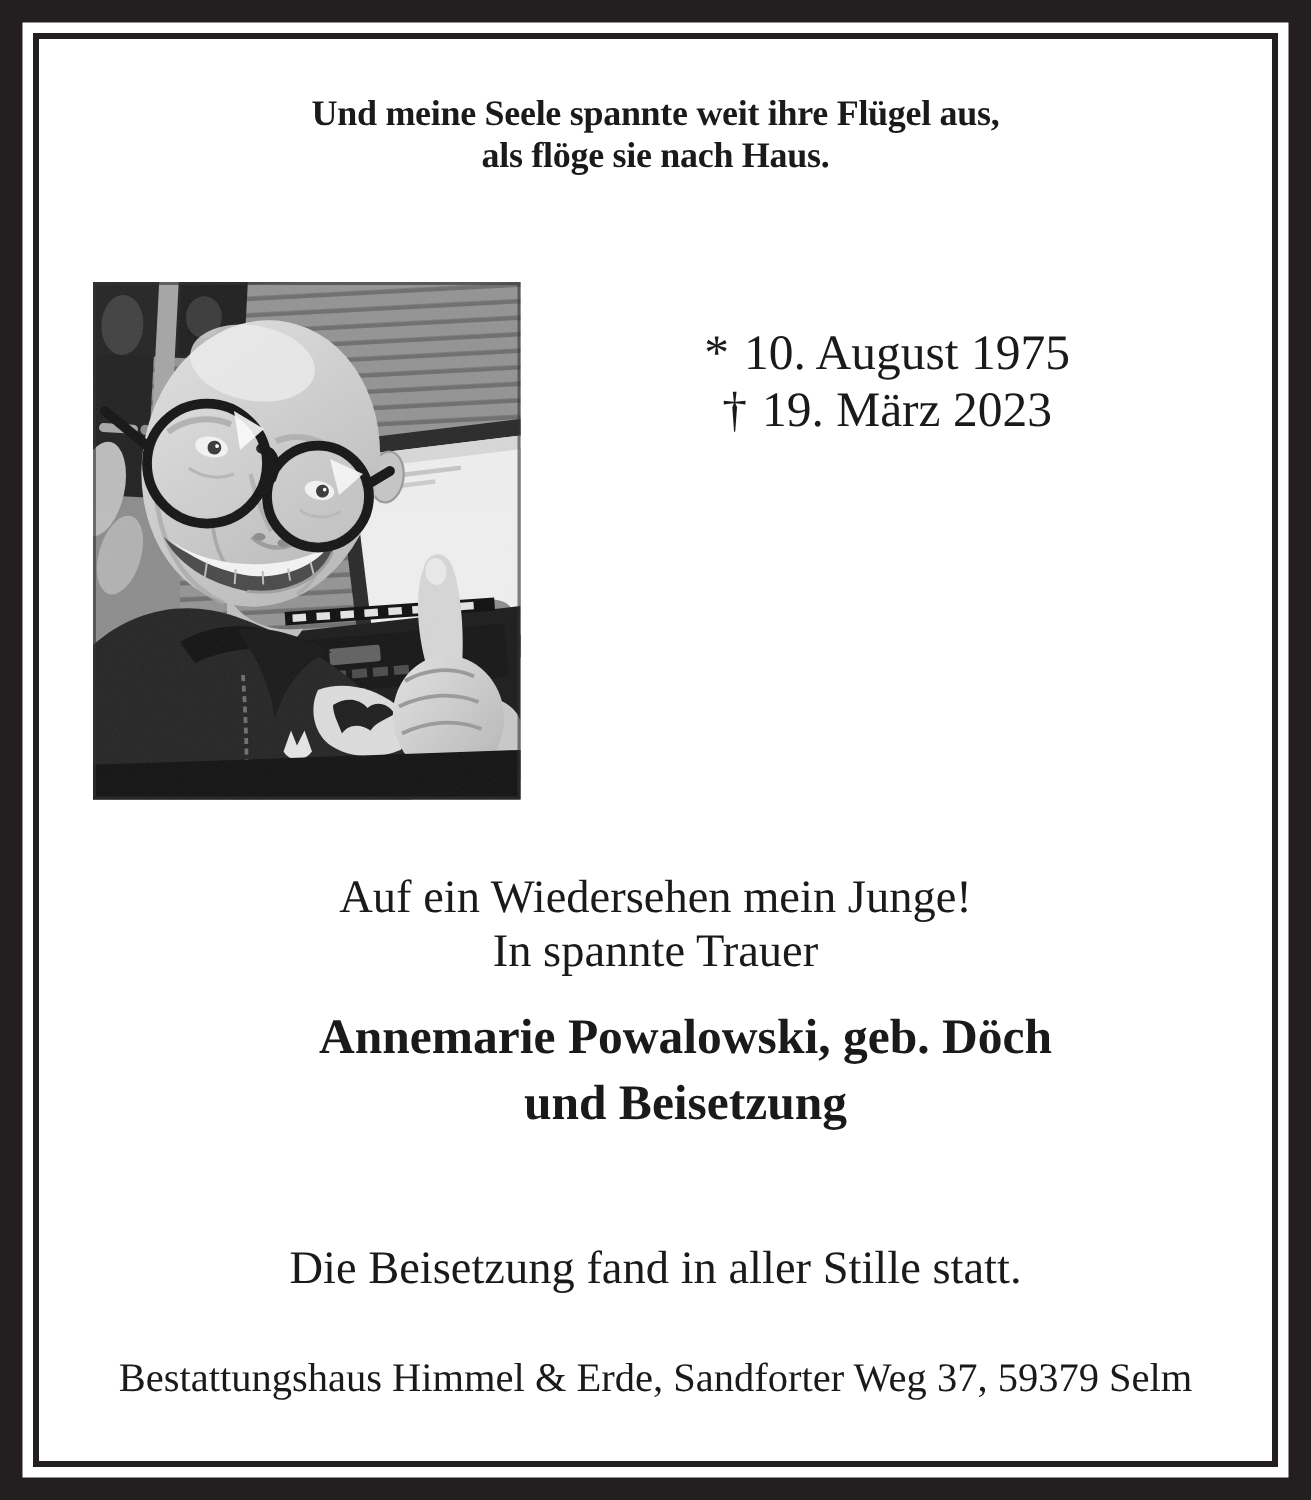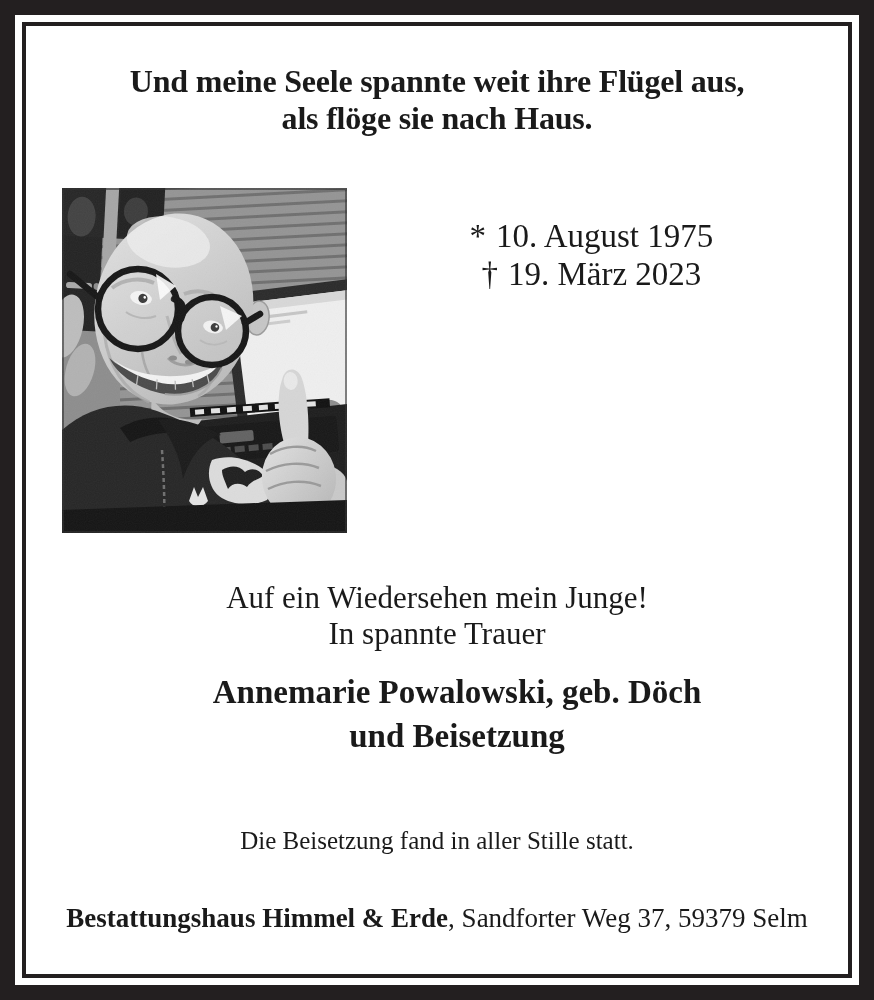--- a/index.html
+++ b/index.html
@@ -14,38 +14,38 @@
     color:#1a1a1a;
   }
   .inner{
     position:relative;
     width:100%;height:100%;
     box-sizing:border-box;
     border:4px solid #231f20;
     overflow:hidden;
   }
   .abs{position:absolute;left:0;right:0;text-align:center;}
-  .quote{top:37px;font-weight:700;font-size:32px;line-height:1.16;letter-spacing:-0.2px;}
+  .quote{top:37px;font-weight:700;font-size:24px;line-height:1.16;letter-spacing:-0.2px;}
   .photo{
     position:absolute;left:36px;top:162px;width:285px;height:345px;
     background:#8f8f8f;
   }
   .photo svg{display:block;width:100%;height:100%;}
   .name-col{
     position:absolute;left:321px;right:14px;top:162px;height:345px;
     text-align:center;
   }
   .deceased-name{font-weight:700;font-size:80px;line-height:1.04;margin-top:56px;letter-spacing:-0.5px;}
   .dates{margin-top:30px;font-size:33px;line-height:1.15;}
   .dates .sym{display:inline-block;min-width:20px;}
   .farewell{top:554px;font-size:31px;line-height:1.16;}
   .mourners{top:645px;font-weight:700;font-size:33px;line-height:1.32;padding-left:40px;}
-  .burial{top:800px;font-size:25px;line-height:1.2;}
+  .burial{top:800px;font-size:31px;line-height:1.2;}
   .funeral{top:876px;font-size:27px;line-height:1.2;}
-  .funeral .fh-name{font-weight:700;}
+  .funeral .fh-name{font-weight:400;}
 </style>
 </head>
 <body>
 
 <div class="card">
   <div class="inner">
 
     <div class="abs quote">
       <div>Und meine Seele spannte weit ihre Flügel aus,</div>
       <div>als flöge sie nach Haus.</div>

